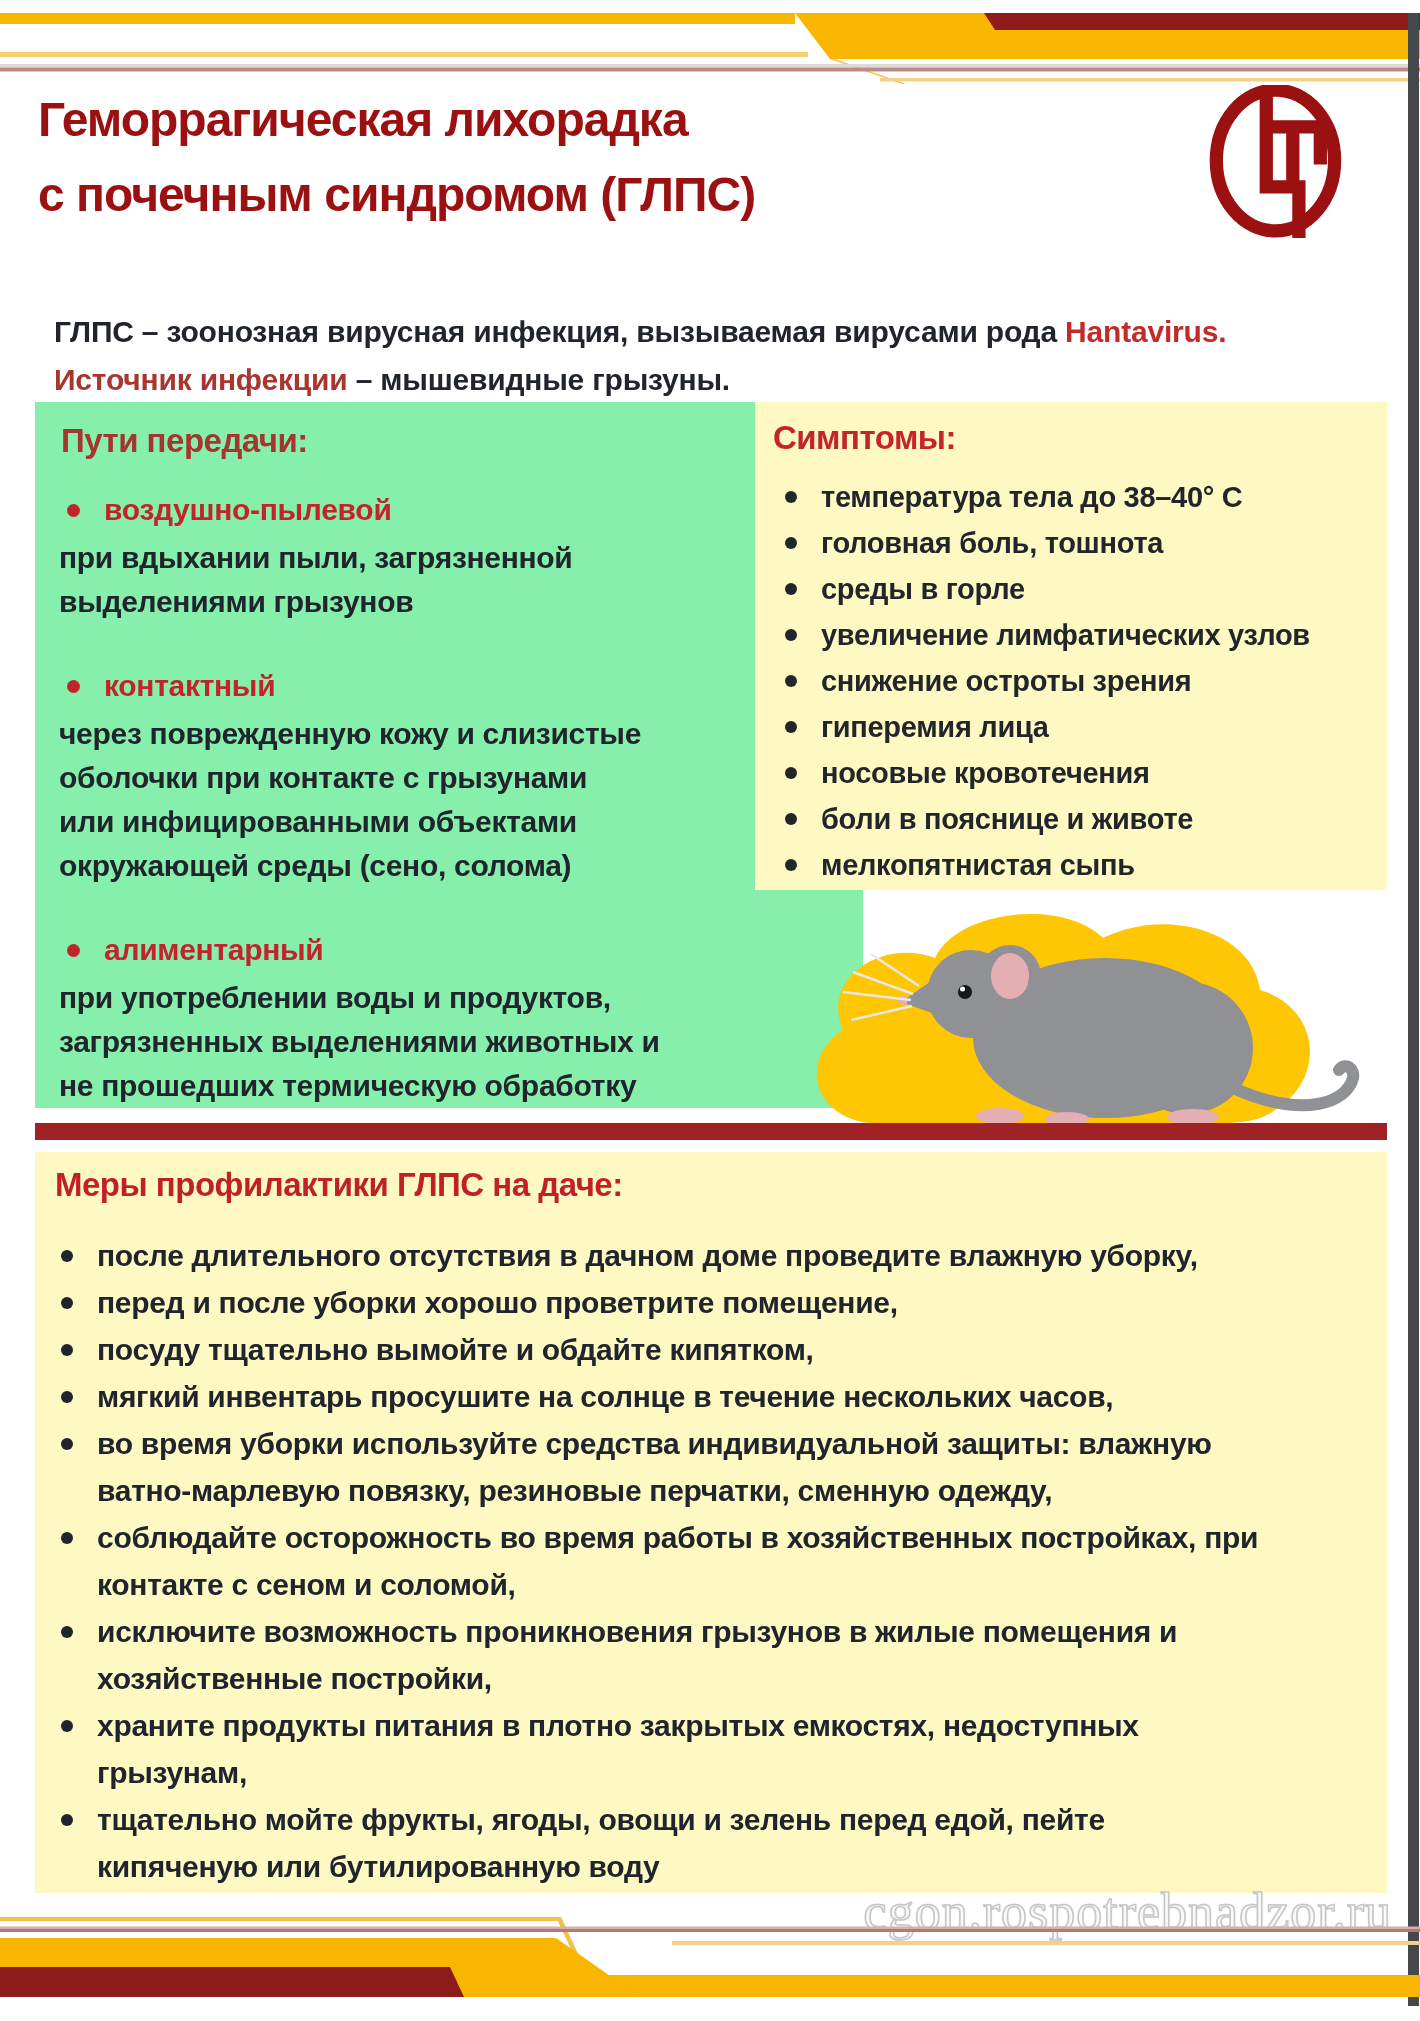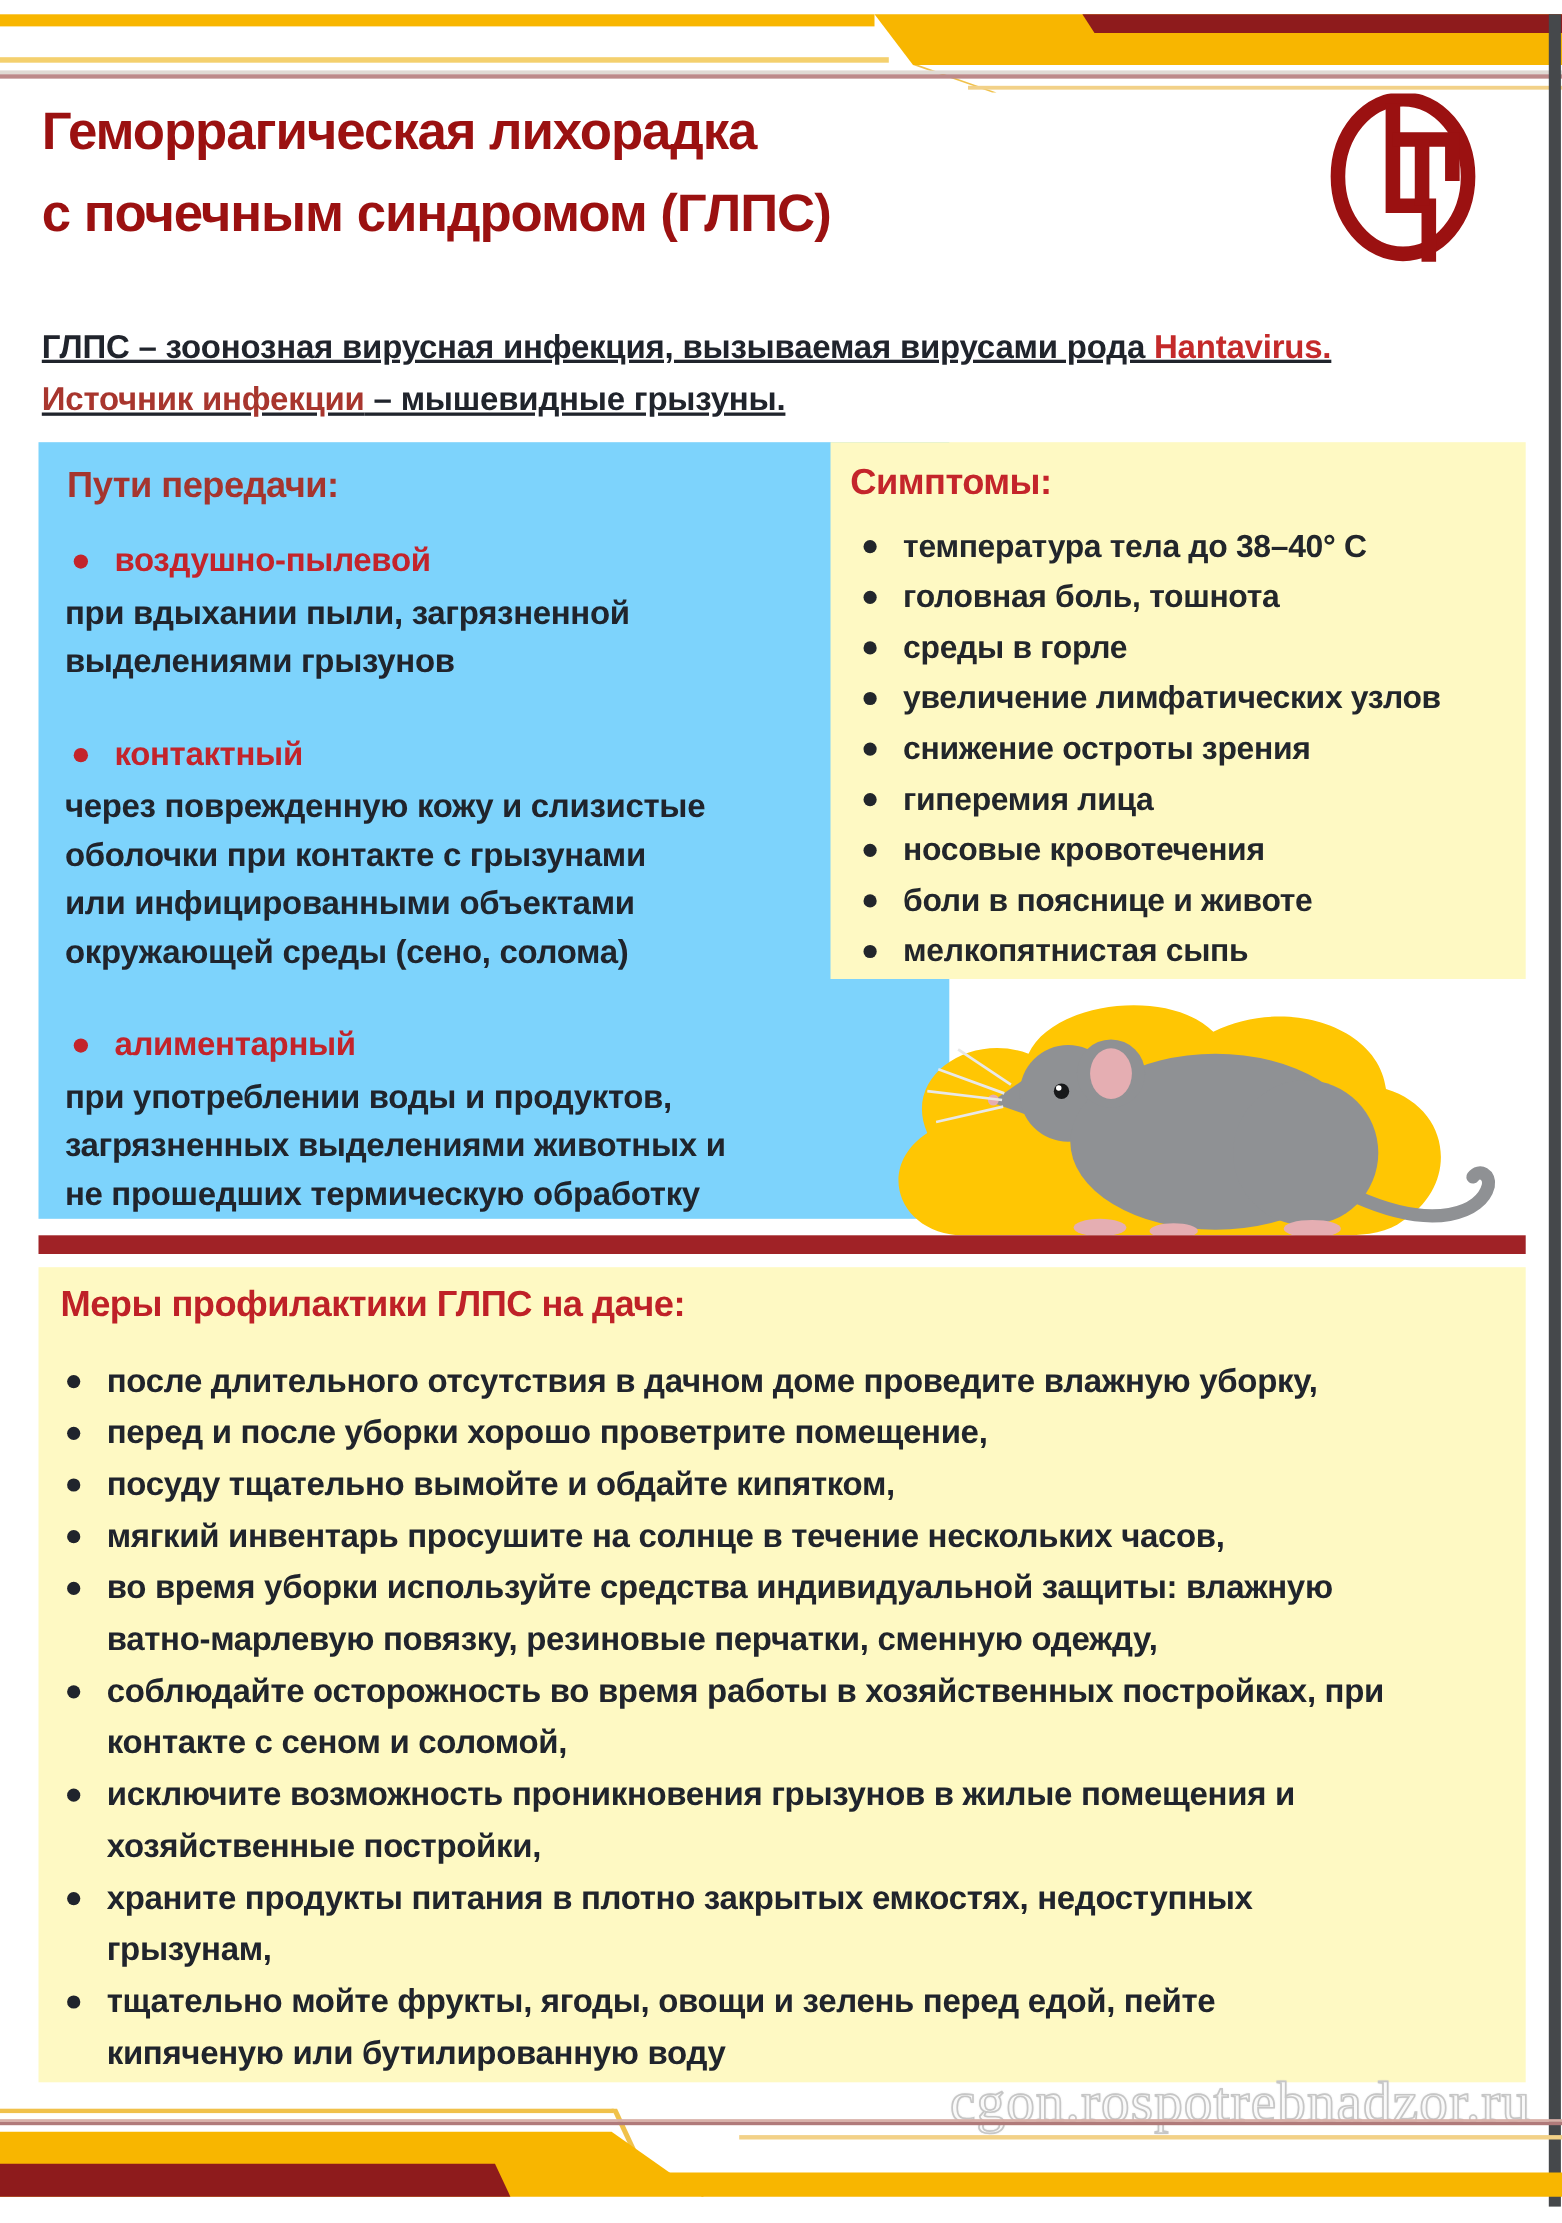--- a/index.html
+++ b/index.html
@@ -34,21 +34,21 @@
   .intro .red-brick  { color:#a8362e; }
 
   
   .box { box-sizing:border-box; }
   .box h2 { margin:0; font-weight:bold; letter-spacing:-0.5px; }
   ul { list-style:none; margin:0; padding:0; }
 
   
   .transmission {
     left:35px; top:402px; width:828px; height:706px;
-    background:#7dd3fc; padding:18px 36px 0 24px; overflow:hidden;
+    background:#86efac; padding:18px 36px 0 24px; overflow:hidden;
   }
   .transmission h2 { font-size:33px; line-height:42px; color:#a5352e; margin:0 0 28px 2px; }
   .trans-item { margin-bottom:42px; }
   .term-row { display:flex; align-items:center; gap:24px; padding-left:8px; margin-bottom:6px; height:40px; }
   .term-dot { width:13px; height:13px; border-radius:50%; background:#c3242b; flex:0 0 auto; }
   .term { color:#c3242b; font-size:30px; font-weight:bold; letter-spacing:-0.3px; }
   .trans-desc { font-size:30px; line-height:44px; font-weight:bold; color:#20242c; white-space:pre-line; letter-spacing:-0.3px; }
 
   
   .symptoms {
@@ -118,21 +118,21 @@
     <path d="M 59 9 L 59 100 L 91 100 L 91 150" fill="none" stroke="#9b1111" stroke-width="13"></path>
     <path d="M 59 41 L 112 41 L 112 78" fill="none" stroke="#9b1111" stroke-width="13"></path>
     <path d="M 85 41 L 85 100" fill="none" stroke="#9b1111" stroke-width="13"></path>
   </svg>
 
   <h1 class="abs title" style="margin:0;">
     <div>Геморрагическая лихорадка</div>
     <div>с почечным синдромом (ГЛПС)</div>
   </h1>
 
-  <p class="abs intro" style="margin:0;text-decoration:underline;">
+  <p class="abs intro" style="margin:16px;">
     <span>ГЛПС – зоонозная вирусная инфекция, вызываемая вирусами рода </span><span class="red-bright">Hantavirus.</span><br>
     <span class="red-brick">Источник инфекции</span><span> – мышевидные грызуны.</span>
   </p>
 
   <section class="abs box transmission">
     <h2>Пути передачи:</h2>
     <ul>
         <li class="trans-item">
           <div class="term-row">
             <span class="term-dot"></span>

